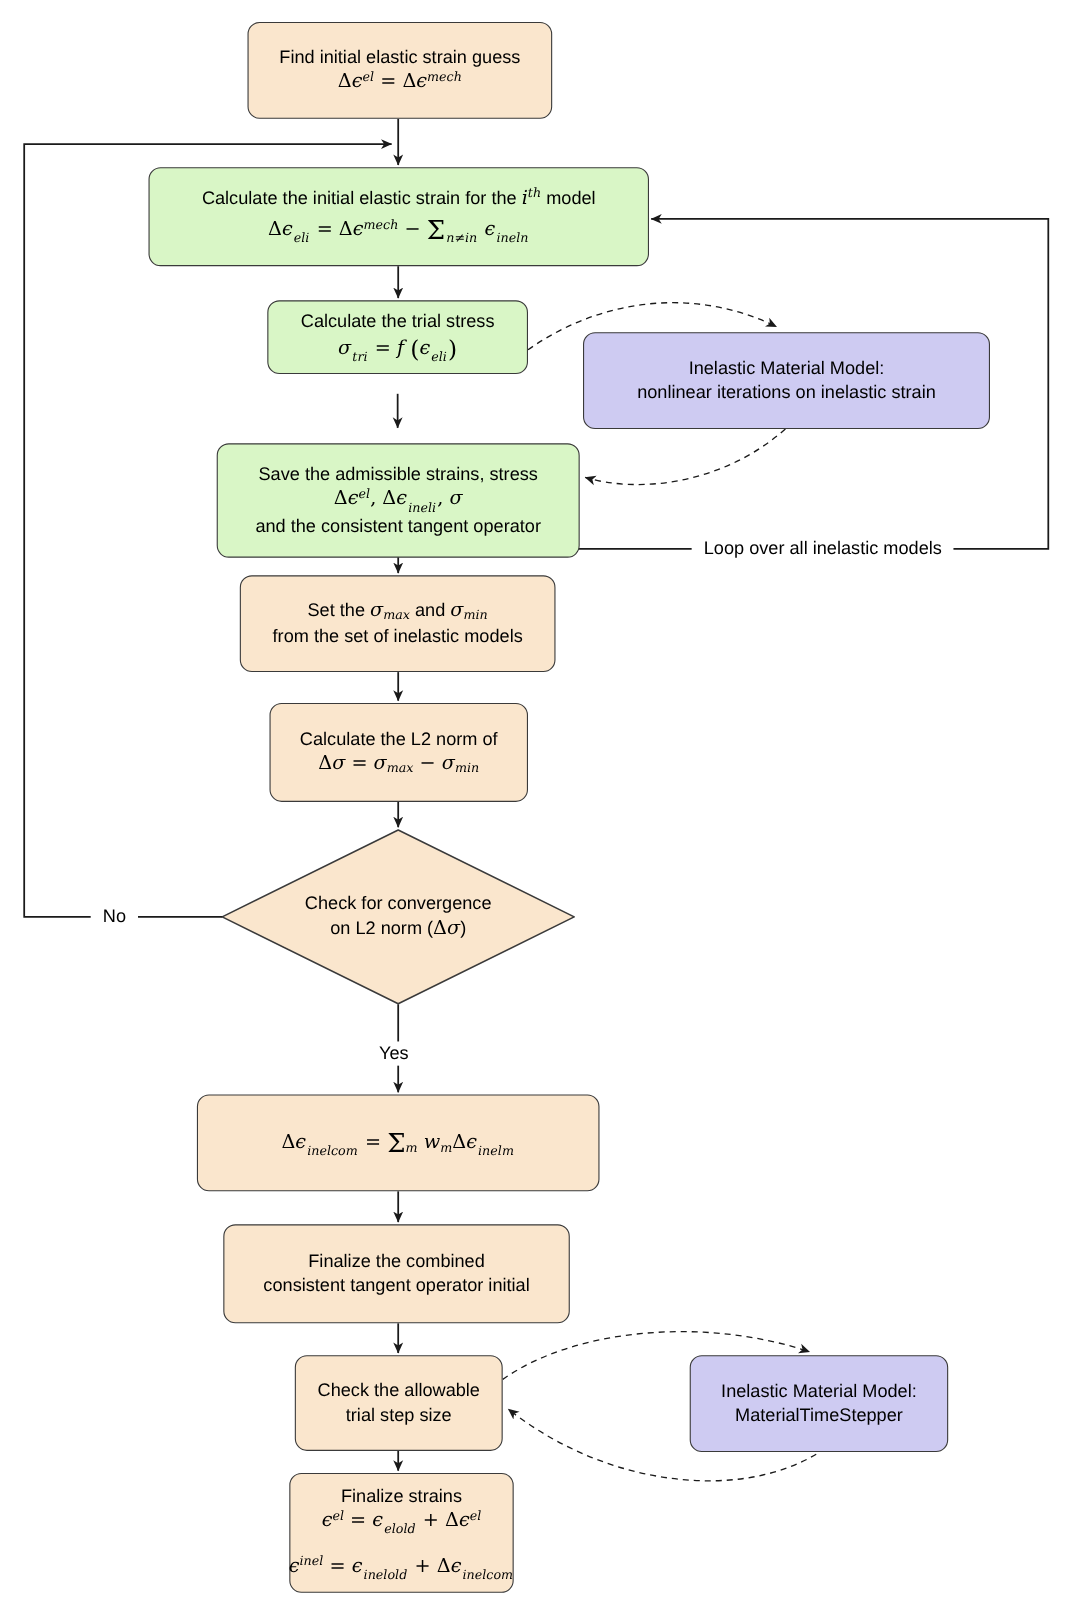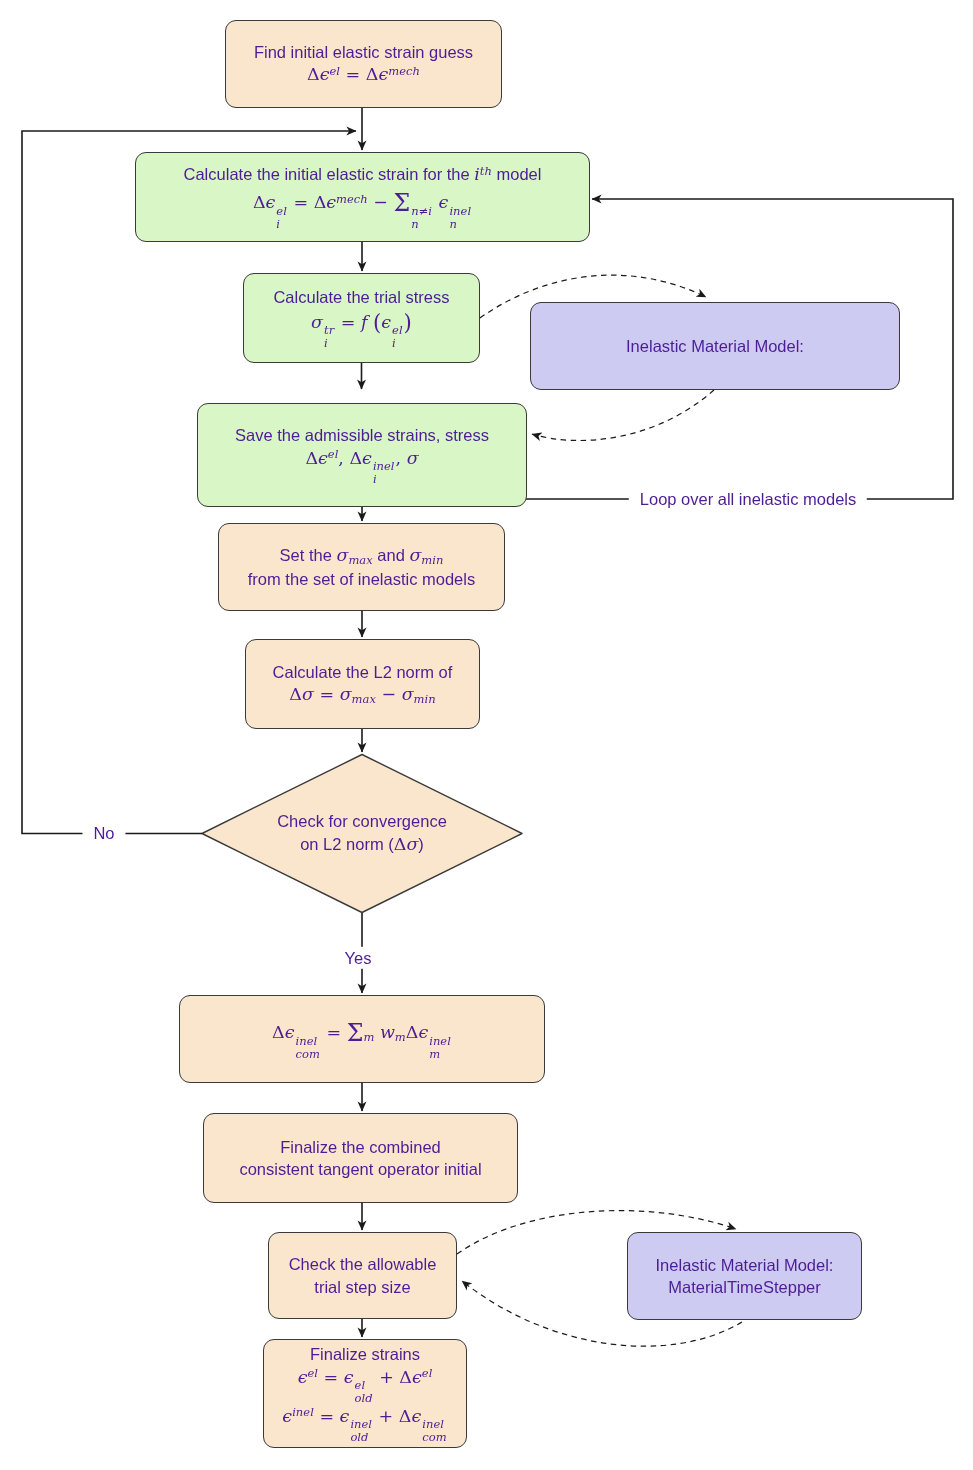--- a/index.html
+++ b/index.html
@@ -1,39 +1,39 @@
 <!DOCTYPE html>
 <html style="--tan: #fae6cd; --green: #d9f6c6; --purple: #cecbf2; --stroke: #1a1a1a; --node_border: #3a3a3a;"><head>
 <meta charset="utf-8">
 <style>
   html,body{margin:0;padding:0;background:#ffffff;}
   #stage{
     position:relative;width:973px;height:1470px;background:#fff;overflow:hidden;
-    font:16.5px/1.36 "Liberation Sans", sans-serif;color:#4c1d95;
+    font:16.5px/1.36 "Liberation Sans", sans-serif;color:#000000;
   }
   #wires{position:absolute;left:0;top:0;z-index:0;}
   .node{
     position:absolute;box-sizing:border-box;z-index:2;
     border:1.4px solid var(--node_border);border-radius:11px;
     display:flex;flex-direction:column;justify-content:center;align-items:center;
     text-align:center;padding:4px 8px;
   }
   .fill-tan{background:var(--tan);}
   .fill-green{background:var(--green);}
   .fill-purple{background:var(--purple);}
   .fill-none{background:transparent;border:none;}
   .line{white-space:nowrap;}
   .line.blank{height:16px;}
   .math{font-family:"DejaVu Serif","Liberation Serif",serif;font-size:1.06em;}
   .math .v{font-style:italic;}
   .math .big{font-size:1.35em;vertical-align:-0.12em;}
   .math .mp{font-size:1.22em;vertical-align:-0.1em;}
   .math .sup{font-size:0.66em;position:relative;top:-0.5em;}
   .math .sub{font-size:0.66em;position:relative;top:0.25em;}
-  .math .ss{display:inline-flex;flex-direction:column;align-items:flex-start;
+  .math .ss{display:inline-flex;flex-direction:row;align-items:flex-end;
     font-size:0.66em;line-height:1.12;vertical-align:-0.55em;margin:0 1px;}
   .edge-label{
     position:absolute;z-index:3;transform:translate(-50%,-50%);
     background:#fff;padding:0 11px;white-space:nowrap;
   }
 </style>
 </head>
 <body>
 
 <div id="stage">
@@ -81,39 +81,41 @@
               <span class="sp"><span class="v">e</span><span class="v">l</span></span>
               <span class="sb"><span class="v">i</span></span>
             </span> = Δ<span class="v">ϵ</span><span class="sup"><span class="v">m</span><span class="v">e</span><span class="v">c</span><span class="v">h</span></span> − <span class="big">Σ</span><span class="ss">
               <span class="sp"><span class="v">n</span>≠<span class="v">i</span></span>
               <span class="sb"><span class="v">n</span></span>
             </span> <span class="v">ϵ</span><span class="ss">
               <span class="sp"><span class="v">i</span><span class="v">n</span><span class="v">e</span><span class="v">l</span></span>
               <span class="sb"><span class="v">n</span></span>
             </span></span></div>
       </div>
-      <div class="node fill-green" style="left: 243px; top: 273px; width: 237px; height: 90px;">
+      <div class="node fill-green" style="left: 243px; top: 273px; width: 237px; height: 67px;">
         <div class="line">Calculate the trial stress</div>
         <div class="line"><span class="math"><span class="v">σ</span><span class="ss">
               <span class="sp"><span class="v">t</span><span class="v">r</span></span>
               <span class="sb"><span class="v">i</span></span>
             </span> = <span class="v">f</span> <span class="mp">(</span><span class="v">ϵ</span><span class="ss">
               <span class="sp"><span class="v">e</span><span class="v">l</span></span>
               <span class="sb"><span class="v">i</span></span>
             </span><span class="mp">)</span></span></div>
       </div>
       <div class="node fill-purple" style="left: 530px; top: 302px; width: 370px; height: 88px;">
         <div class="line">Inelastic Material Model:</div>
+        <div class="line">nonlinear iterations on inelastic strain</div>
       </div>
       <div class="node fill-green" style="left: 197px; top: 391px; width: 330px; height: 104px; margin-top: 12px;">
         <div class="line">Save the admissible strains, stress</div>
         <div class="line"><span class="math">Δ<span class="v">ϵ</span><span class="sup"><span class="v">e</span><span class="v">l</span></span>, Δ<span class="v">ϵ</span><span class="ss">
               <span class="sp"><span class="v">i</span><span class="v">n</span><span class="v">e</span><span class="v">l</span></span>
               <span class="sb"><span class="v">i</span></span>
             </span>, <span class="v">σ</span></span></div>
+        <div class="line">and the consistent tangent operator</div>
       </div>
       <div class="node fill-tan" style="left: 218px; top: 523px; width: 287px; height: 88px;">
         <div class="line">Set the <span class="math"><span class="v">σ</span><span class="sub"><span class="v">m</span><span class="v">a</span><span class="v">x</span></span></span> and <span class="math"><span class="v">σ</span><span class="sub"><span class="v">m</span><span class="v">i</span><span class="v">n</span></span></span></div>
         <div class="line">from the set of inelastic models</div>
       </div>
       <div class="node fill-tan" style="left: 245px; top: 639px; width: 235px; height: 90px;">
         <div class="line">Calculate the L2 norm of</div>
         <div class="line"><span class="math">Δ<span class="v">σ</span> = <span class="v">σ</span><span class="sub"><span class="v">m</span><span class="v">a</span><span class="v">x</span></span> − <span class="v">σ</span><span class="sub"><span class="v">m</span><span class="v">i</span><span class="v">n</span></span></span></div>
       </div>
       <div class="node fill-none" style="left: 242px; top: 795px; width: 240px; height: 77px;">

